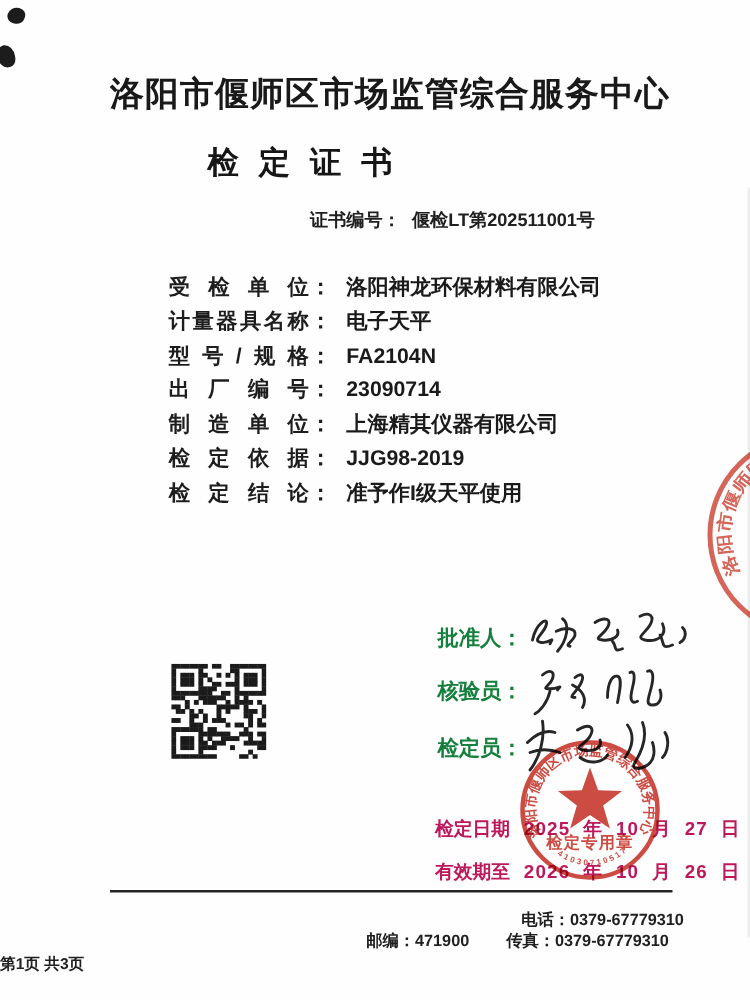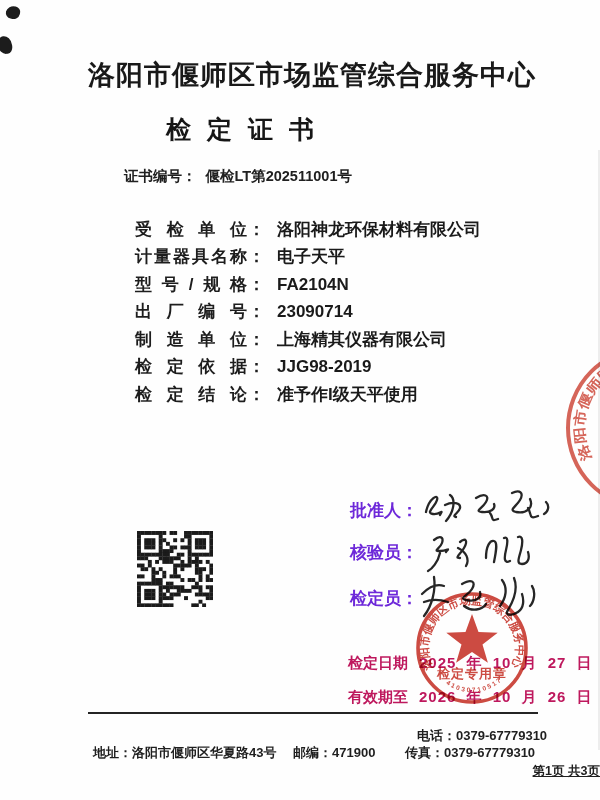--- a/index.html
+++ b/index.html
@@ -10,50 +10,50 @@
   
   .blob{position:absolute;background:#1c1c1c;}
   .blob1{left:6px;top:6px;width:14px;height:13px;border-radius:62% 45% 55% 48%;transform:rotate(14deg);}
   .blob2{left:-2px;top:36px;width:14px;height:18px;border-radius:48% 60% 42% 58%;transform:rotate(-8deg);}
   .right-edge{position:absolute;right:0;top:150px;height:600px;width:2px;background:#ededed;}
 
   .org-title{position:absolute;left:12px;top:57px;width:600px;text-align:center;
     font-size:27px;letter-spacing:1px;color:#191919;}
   .doc-title{position:absolute;left:0;top:113px;width:480px;text-align:center;
     font-size:25px;letter-spacing:16px;text-indent:16px;color:#161616;}
-  .cert-line{position:absolute;left:0;top:167px;width:476px;text-align:center;font-size:14.5px;color:#202020;}
+  .cert-line{position:absolute;left:0;top:167px;width:476px;text-align:right;font-size:14.5px;color:#202020;}
   .cert-line .num{margin-left:9px;}
 
   .frow{position:absolute;left:135px;font-size:17px;white-space:nowrap;}
   .flabel{display:inline-block;width:112px;text-align:justify;text-align-last:justify;vertical-align:bottom;}
   .fcolon{margin-left:1px;}
   .fvalue{margin-left:12px;color:#1a1a1a;}
 
-  .sigrow{position:absolute;left:350px;font-size:17px;white-space:nowrap;color:#6d28d9;}
+  .sigrow{position:absolute;left:350px;font-size:17px;white-space:nowrap;color:#15803d;}
   .sig-svg{position:absolute;}
   .sig-svg path{fill:none;stroke:#141414;stroke-width:2.3;stroke-linecap:round;stroke-linejoin:round;opacity:.92;}
 
   .qr{position:absolute;left:137px;top:531px;width:76px;height:76px;}
 
   .daterow{position:absolute;left:348px;font-size:15px;white-space:nowrap;color:#be185d;}
   .daterow .dval{margin-left:11px;word-spacing:5px;letter-spacing:1px;}
 
   .seal{position:absolute;mix-blend-mode:multiply;opacity:.9;}
   .seal-main{left:412px;top:590px;}
   .seal-part{left:558px;top:340px;opacity:.85;}
   .seal text{font-family:"Liberation Sans",sans-serif;font-weight:700;}
 
   .rule{position:absolute;left:88px;top:712px;width:450px;height:2px;background:#242424;}
   .footline{position:absolute;font-size:13px;white-space:nowrap;color:#1f1f1f;}
   .f1l{left:93px;top:727px;}
   .f1r{left:405px;top:727px;padding-left:12px;}
   .f2a{left:93px;top:744px;}
   .f2b{left:293px;top:744px;}
   .f2c{left:405px;top:744px;}
-  .f3{left:0;top:763px;width:600px;text-align:right;font-size:12.5px;text-decoration:underline;}
+  .f3{left:0;top:763px;width:600px;text-align:left;font-size:12.5px;}
 </style>
 </head>
 <body>
 
 <div class="page">
 
   <div class="blob blob1"></div>
   <div class="blob blob2"></div>
   <div class="right-edge"></div>
 
@@ -361,18 +361,17 @@
   <svg class="seal seal-part" width="180" height="180" viewBox="0 0 180 180">
     <defs>
       <path id="arcTop2" d="M 34.6,120 A 64,64 0 1 1 145.4,120" fill="none"></path>
     </defs>
     <circle cx="90" cy="88" r="80" fill="none" stroke="#cf4a3c" stroke-width="4"></circle>
     <text font-size="13.5" fill="#cf4a3c"><textPath href="#arcTop2" startOffset="2" textLength="262" lengthAdjust="spacingAndGlyphs">洛阳市偃师区市场监管综合服务中心</textPath></text>
   </svg>
 
   <div class="rule"></div>
   <div class="footline f1r">电话：0379-67779310</div>
-  <div class="footline f2a">地址：洛阳市偃师区华夏路43号</div>
   <div class="footline f2b">邮编：471900</div>
   <div class="footline f2c">传真：0379-67779310</div>
   <div class="footline f3">第1页  共3页</div>
 
 </div>
 
 </body></html>

